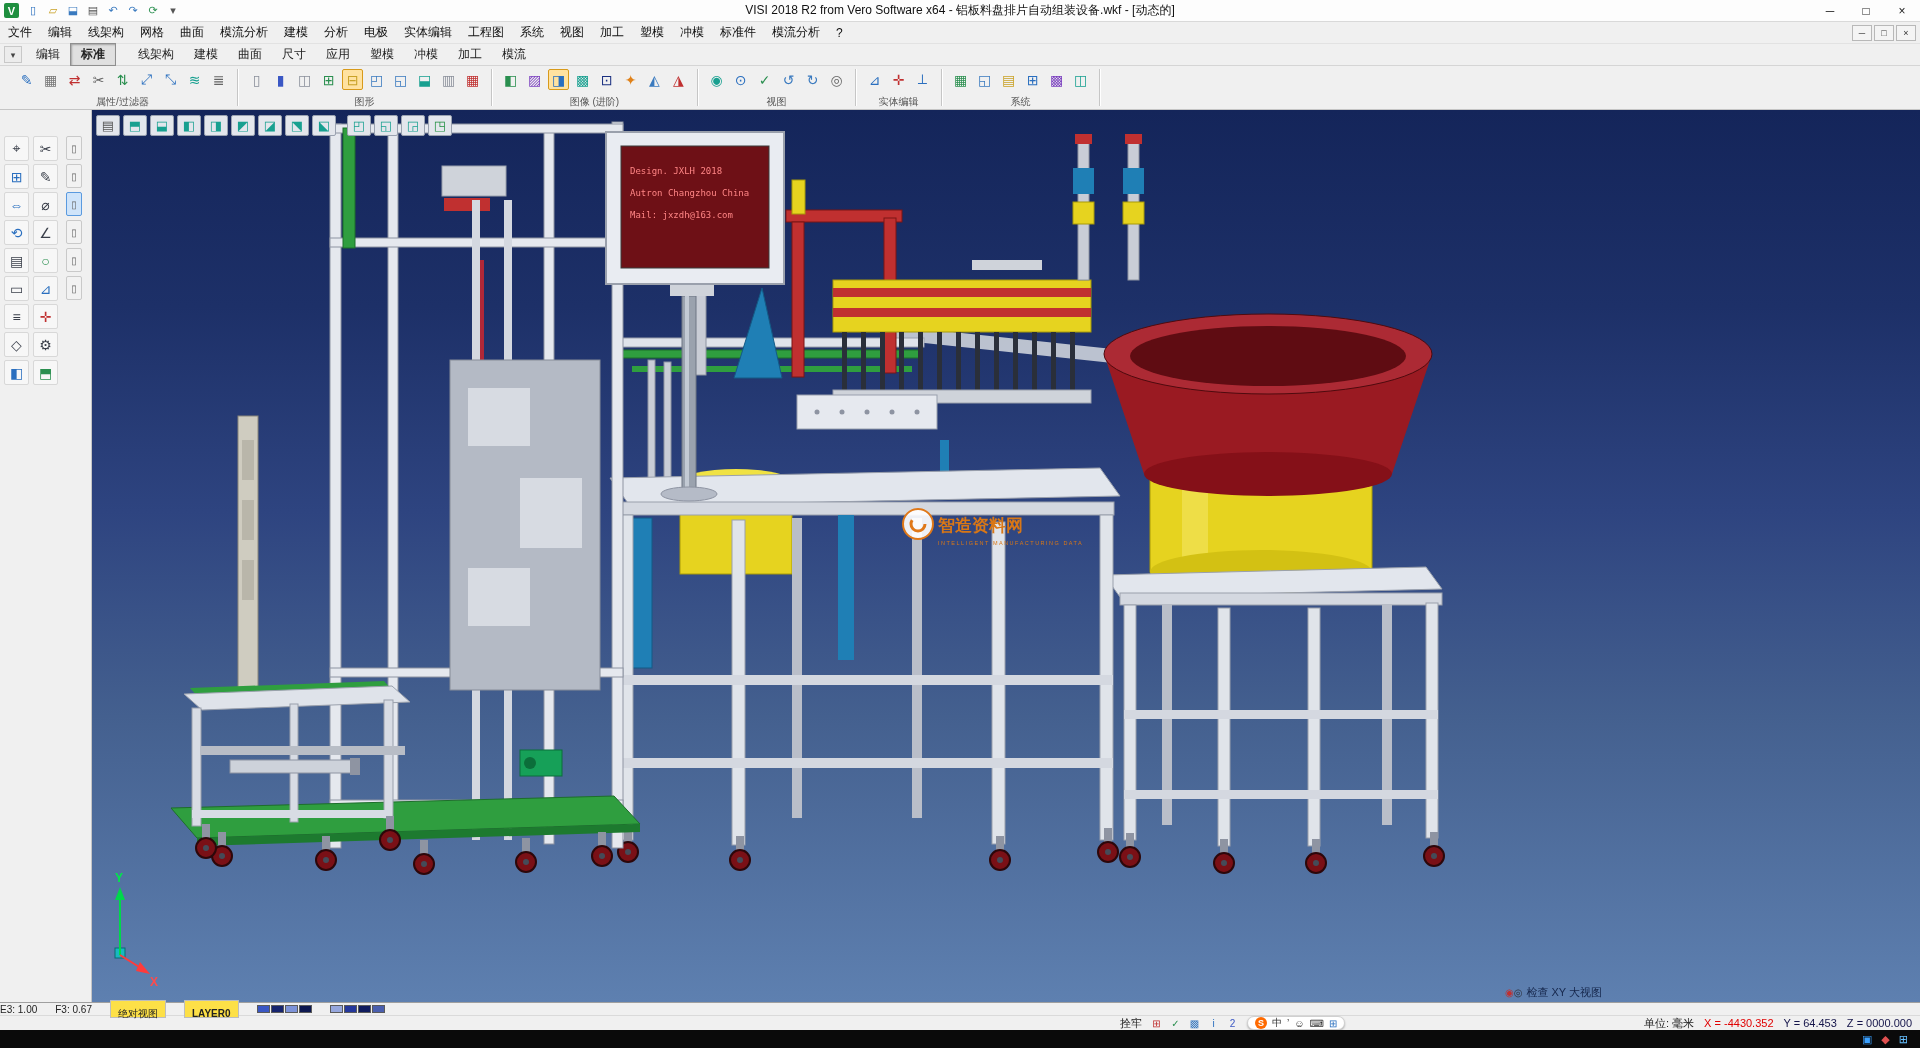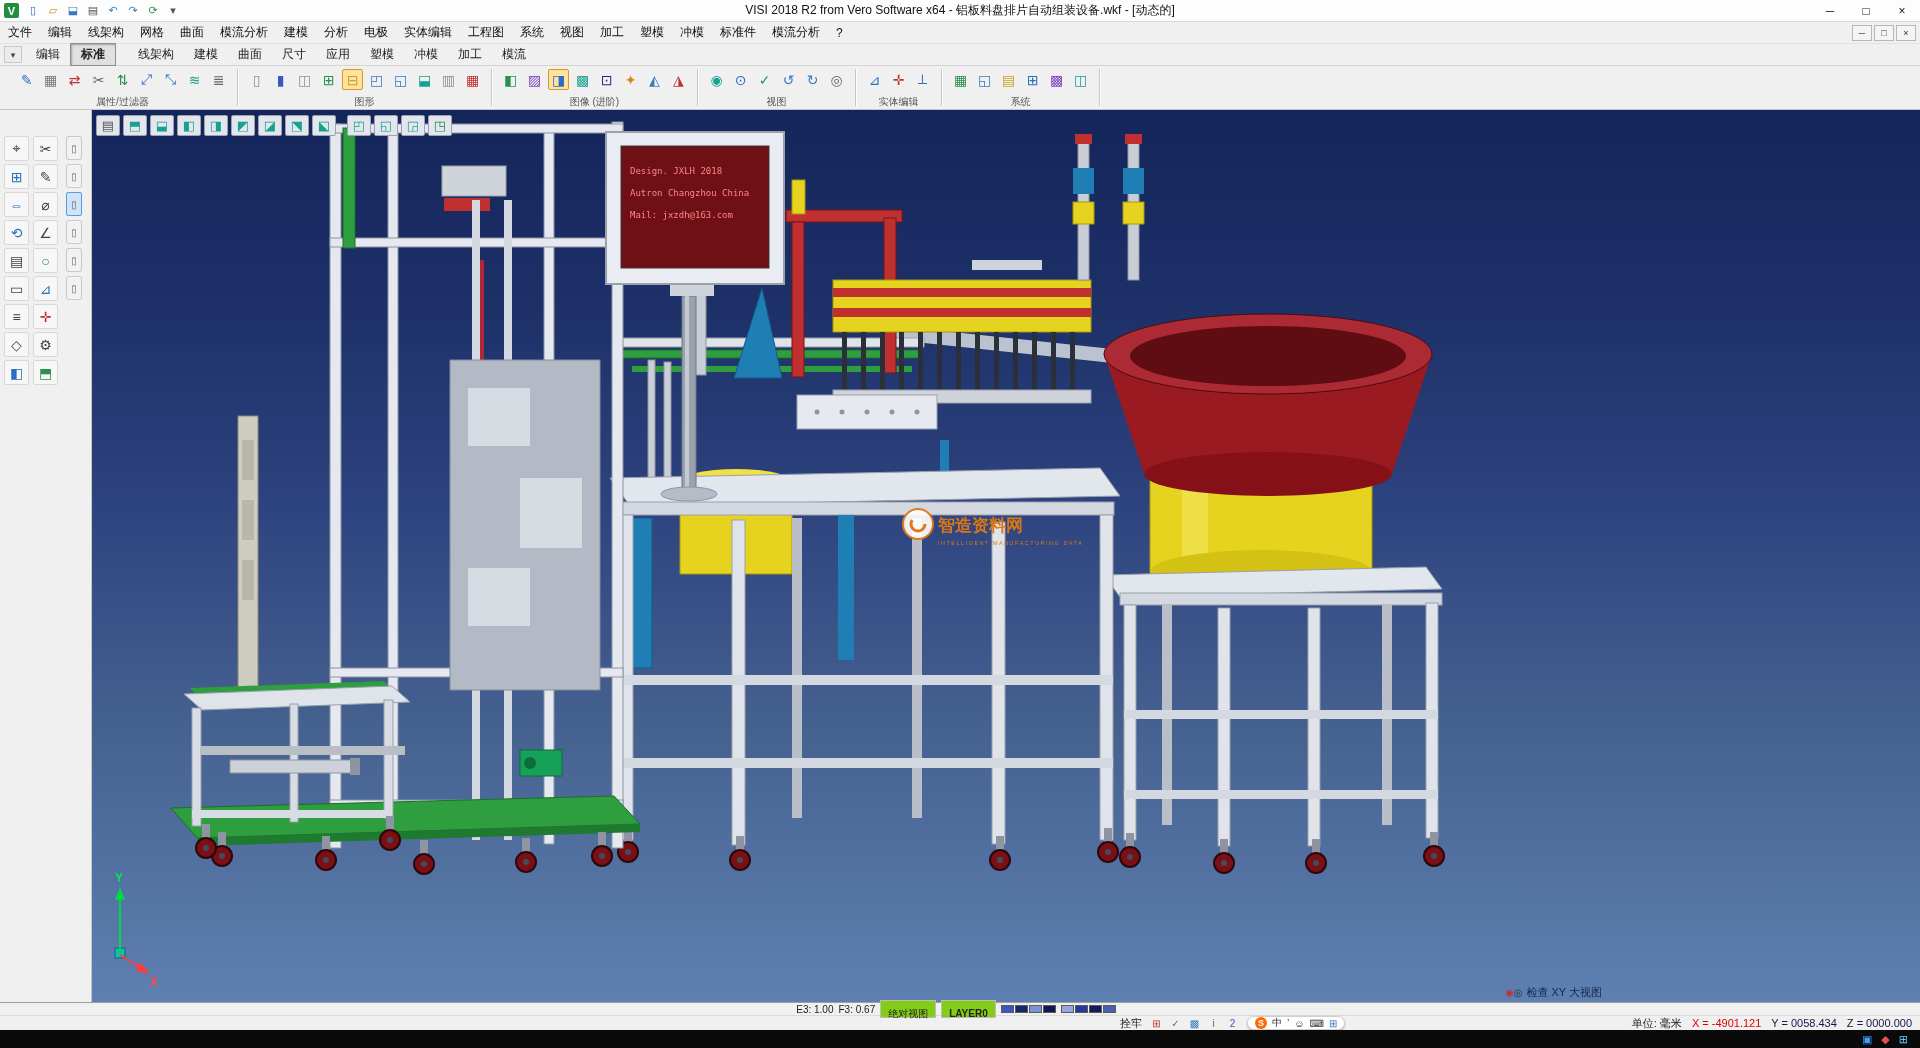--- a/index.html
+++ b/index.html
@@ -49,22 +49,22 @@
     background:linear-gradient(180deg,#14255a 0%,#1d3068 22%,#2e4480 45%,#44608f 68%,#5e80b0 100%);}
   .view-strip{position:absolute;left:4px;top:5px;display:flex;gap:3px;z-index:5;}
   .view-icon{width:24px;height:21px;background:#e3e6ec;border:1px solid #9aa2b0;font-size:13px;display:flex;align-items:center;justify-content:center;border-radius:2px;}
   .view-icon.gap{margin-left:8px;}
   svg.machine{position:absolute;left:0;top:0;}
   .vp-overlay{position:absolute;right:318px;bottom:2px;display:flex;align-items:center;gap:4px;font-size:11px;color:#16274c;z-index:6;}
   .vp-dot{font-size:10px;line-height:10px;}
 
   
   .statusbar{position:absolute;left:0;top:1002px;width:1920px;height:28px;background:#f0f0f0;border-top:1px solid #9f9f9f;z-index:20;}
-  .status-a{height:13px;display:flex;align-items:center;justify-content:center;gap:5px;padding-right:8px;border-bottom:1px solid #dadada;font-size:10px;color:#222;}
-  .sa-btn{border:1px solid #bdbdbd;background:#84cc16;padding:8px 7px;height:17px;line-height:10px;font-size:10px;}
+  .status-a{height:13px;display:flex;align-items:center;justify-content:flex-start;gap:18px;padding-right:8px;border-bottom:1px solid #dadada;font-size:10px;color:#222;}
+  .sa-btn{border:1px solid #bdbdbd;background:#fde047;padding:8px 7px;height:17px;line-height:10px;font-size:10px;}
   .sa-btn.bold{font-weight:bold;}
   .layer-bars{display:flex;gap:1px;}
   .layer-bar{width:13px;height:8px;border:1px solid #5a5a5a;}
   .status-b{height:14px;display:flex;align-items:center;gap:7px;padding:0 8px 0 1120px;font-size:11px;color:#222;}
   .sb-icon{width:15px;height:13px;font-size:10px;display:flex;align-items:center;justify-content:center;}
   .ime{display:flex;align-items:center;gap:5px;background:#fff;border:1px solid #d0d0d0;border-radius:8px;padding:0 7px;height:14px;box-shadow:0 1px 2px rgba(0,0,0,.25);}
   .ime-item{font-size:10px;color:#333;}
   .ime-logo{width:12px;height:12px;border-radius:50%;background:#ff6a00;color:#fff;font-size:9px;font-weight:bold;display:flex;align-items:center;justify-content:center;}
   .coords{margin-left:auto;display:flex;gap:10px;align-items:center;}
   .coord-x{color:#e00000;}
@@ -513,22 +513,22 @@
     <span class="ime" id="ime-box">
         <span class="ime-logo">S</span>
         <span class="ime-item">中</span>
         <span class="ime-item">’</span>
         <span class="ime-item">☺</span>
         <span class="ime-item">⌨</span>
         <span class="ime-item" style="color: rgb(42, 111, 191);">⊞</span>
       </span>
     <span class="coords">
       <span class="unit-label">单位: 毫米</span>
-      <span class="coord-x">X = -4901.121</span>
-      <span class="coord-y">Y = 0058.434</span>
+      <span class="coord-x">X = -4430.352</span>
+      <span class="coord-y">Y = 64.453</span>
       <span class="coord-z">Z = 0000.000</span>
     </span>
   </div>
 </div>
 
 <div class="taskbar" id="task-icons">
     <div class="task-icon" style="color: rgb(58, 160, 255);">▣</div>
     <div class="task-icon" style="color: rgb(224, 80, 80);">◆</div>
     <div class="task-icon" style="color: rgb(102, 192, 255);">⊞</div>
   </div>

